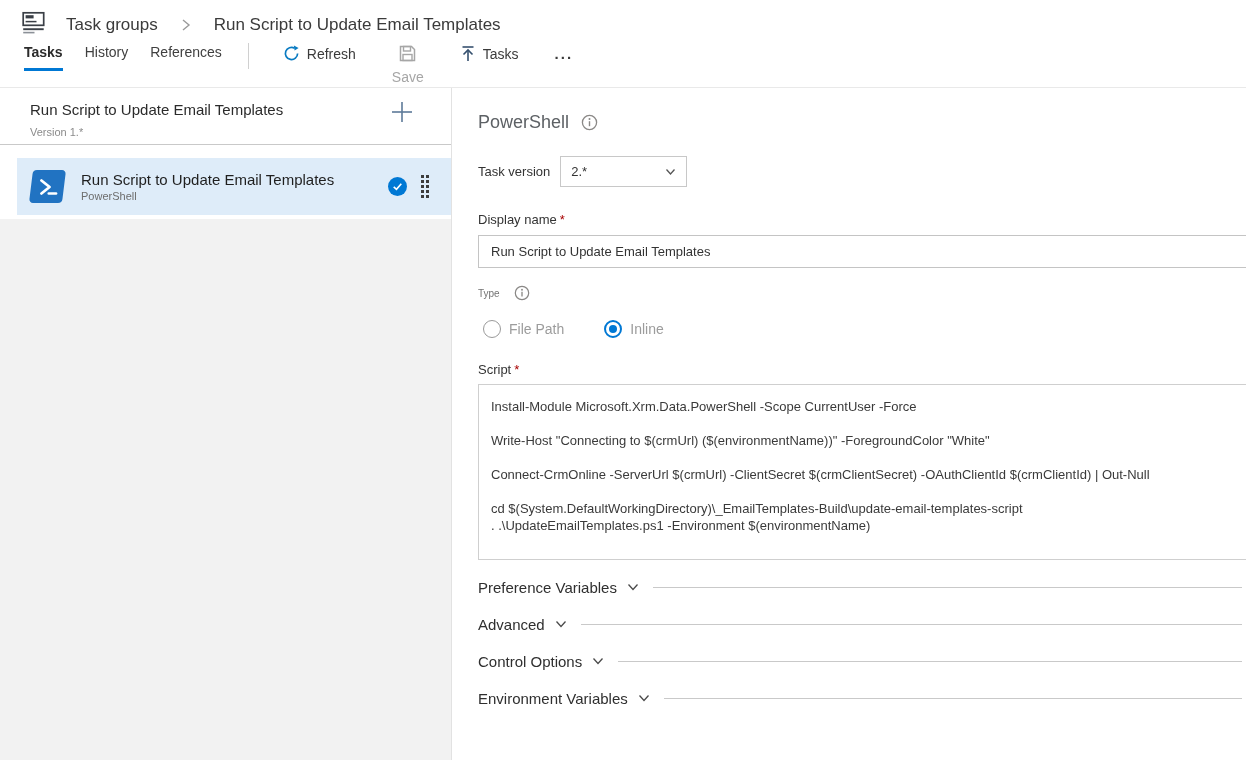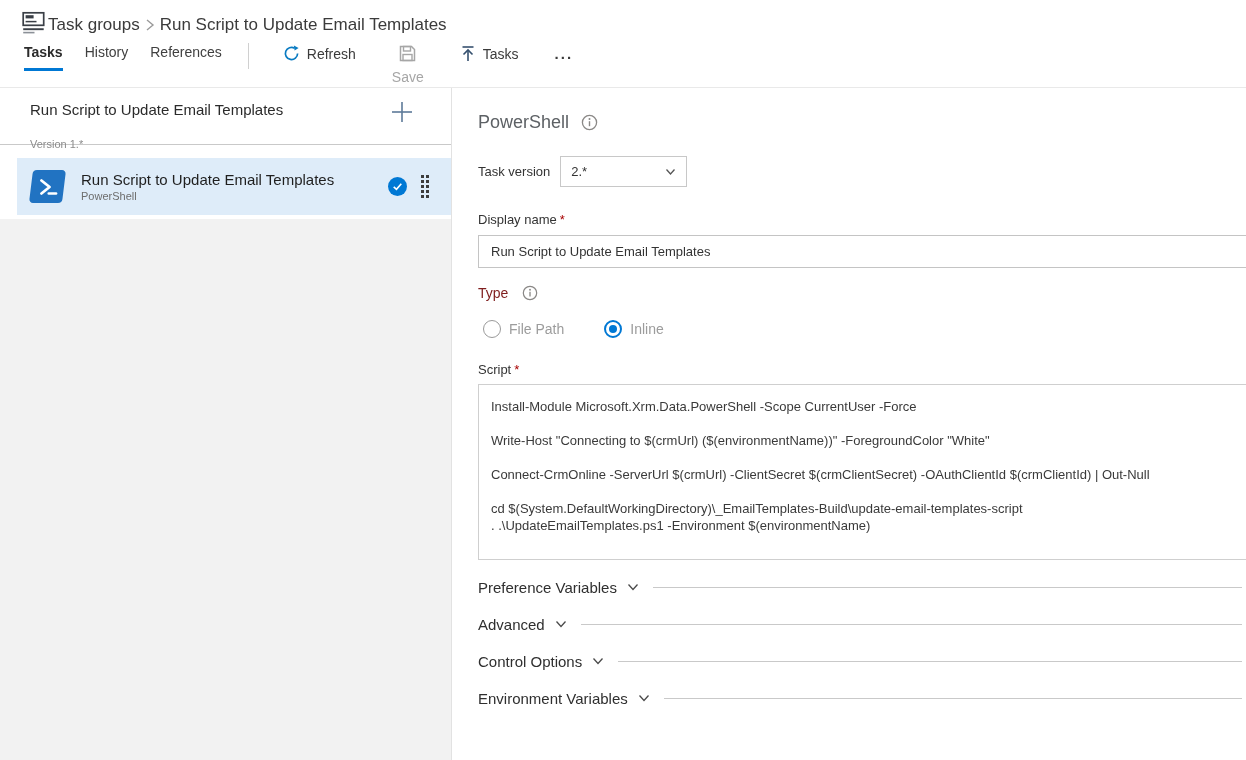--- a/index.html
+++ b/index.html
@@ -2,39 +2,39 @@
 <html><head>
 <meta charset="utf-8">
 <style>
   * { margin:0; padding:0; box-sizing:border-box; }
   html,body { background:#fff; }
   body { font-family:"Liberation Sans","DejaVu Sans",sans-serif; color:#333; }
   #app { position:relative; width:1246px; height:760px; background:#fff; overflow:hidden; }
 
   
   .topbar { position:absolute; top:0; left:0; right:0; height:88px; background:#fff; border-bottom:1px solid #e9e9e9; }
-  .breadcrumb { position:absolute; top:11px; left:22px; display:flex; align-items:center; gap:2px; }
+  .breadcrumb { position:absolute; top:11px; left:22px; display:flex; align-items:center; gap:20px; }
   .bc-root { font-size:17px; color:#3b3b3b; text-decoration:none; cursor:pointer; }
   .bc-sep { display:flex; align-items:center; margin:0 2px; }
   .bc-current { font-size:17px; color:#3b3b3b; }
 
   .tabrow { position:absolute; top:42px; left:24px; display:flex; align-items:flex-start; }
   .tab { font-size:14px; color:#404040; padding:2px 0 8px 0; border-bottom:3px solid transparent; margin-right:22px; cursor:pointer; }
   .tab.active { font-weight:bold; color:#2b2b2b; border-bottom-color:#0078d4; }
   .vdivider { width:1px; height:26px; background:#d0d0d0; margin:1px 16px 0 4px; }
   .cmdbtn { display:flex; align-items:center; gap:7px; font-size:14px; color:#3b3b3b; margin:3px 18px 0 18px; cursor:pointer; white-space:nowrap; }
   .cmdbtn.disabled { color:#a6a6a6; cursor:default;flex-direction:column; }
   .cmdbtn .more-dots { font-size:15px; letter-spacing:2px; font-weight:bold; color:#3b3b3b; }
 
   
   .content { position:absolute; top:88px; left:0; right:0; bottom:0; display:flex; }
   .left-panel { width:452px; flex:0 0 452px; display:flex; flex-direction:column; background:#fff; border-right:1px solid #e2e2e2; }
   .lp-header { position:relative; height:57px; background:#fff; border-bottom:1px solid #c9c9c9; padding:13px 0 0 30px; }
   .lp-title { font-size:15px; color:#2b2b2b; }
-  .lp-version { font-size:11px; color:#8b8b8b; margin-top:20px; }
+  .lp-version { font-size:11px; color:#8b8b8b; margin-top:8px; }
   .add-btn { position:absolute; right:36px; top:11px; width:26px; height:26px; display:flex; align-items:center; justify-content:center; cursor:pointer; background:none; border:none; }
   .lp-list { background:#fff; padding:13px 0 4px 0; }
   .task-item { height:57px; margin-left:17px; background:#deecf9; display:flex; align-items:center; padding:0 14px 0 14px; cursor:pointer; }
   .ps-icon { width:33px; height:33px; background:#2173c2; border-radius:4px; transform:skewX(-7deg); display:flex; align-items:center; justify-content:center; flex:0 0 33px; }
   .ps-icon svg { transform:skewX(7deg); }
   .task-text { margin-left:17px; }
   .task-title { font-size:15px; color:#1f1f1f; }
   .task-sub { font-size:11px; color:#6d6d6d; margin-top:2px; }
   .check-circle { margin-left:auto; width:19px; height:19px; border-radius:50%; background:#0078d4; display:flex; align-items:center; justify-content:center; flex:0 0 19px; }
   .drag-handle { margin:0 8px 0 14px; display:grid; grid-template-columns:3px 3px; grid-auto-rows:3px; gap:2px; cursor:grab; }
@@ -46,21 +46,21 @@
   .rp-inner { width:790px; padding:24px 0 0 26px; }
   .rp-heading { display:flex; align-items:center; gap:12px; }
   .rp-heading-text { font-size:18px; color:#5d6165; font-weight:400; }
   .row-taskversion { display:flex; align-items:center; margin-top:23px; }
   .tv-label { font-size:13px; color:#333; margin-right:10px; }
   .dropdown { width:127px; height:31px; border:1px solid #c8c8c8; background:#fff; display:flex; align-items:center; padding:0 9px 0 10px; cursor:pointer; }
   .dropdown-value { font-size:13px; color:#333; flex:1; }
   .field-label { margin-top:25px; font-size:13px; color:#333; }
   .req { color:#a80000; margin-left:3px; }
   .text-input { display:block; margin-top:8px; width:790px; height:33px; border:1px solid #c4c4c4; background:#fff; font-family:inherit; font-size:13px; color:#333; padding:0 12px; outline:none; }
-  .type-label-row { margin-top:17px; display:flex; align-items:center; gap:14px; font-size:14px; color:#7f1d1d;text-align:center; }
+  .type-label-row { margin-top:17px; display:flex; align-items:center; gap:14px; font-size:10px; color:#737373;text-align:center; }
   .radio-row { margin-top:19px; display:flex; align-items:center; gap:40px; margin-left:5px; }
   .radio-opt { display:flex; align-items:center; gap:8px; cursor:pointer; }
   .radio-dot { width:18px; height:18px; border-radius:50%; border:1px solid #9a9a9a; background:#fff; flex:0 0 18px; }
   .radio-opt.selected .radio-dot { border:2px solid #0078d4; display:flex; align-items:center; justify-content:center; }
   .radio-opt.selected .radio-dot::after { content:""; width:8px; height:8px; border-radius:50%; background:#0078d4; }
   .radio-label { font-size:14px; color:#9c9c9c; }
   .script-label { margin-top:24px; font-size:13px; color:#333; }
   .script-box { display:block; margin-top:7px; width:790px; height:176px; border:1px solid #cfcfcf; background:#fff; resize:none; overflow:hidden; font-family:inherit; font-size:13px; line-height:17px; color:#3a3a3a; padding:13px 12px; outline:none; white-space:pre; }
   .section-row { display:flex; align-items:center; margin-top:17px; height:20px; cursor:pointer; }
   .section-row:first-of-type { margin-top:18px; }

